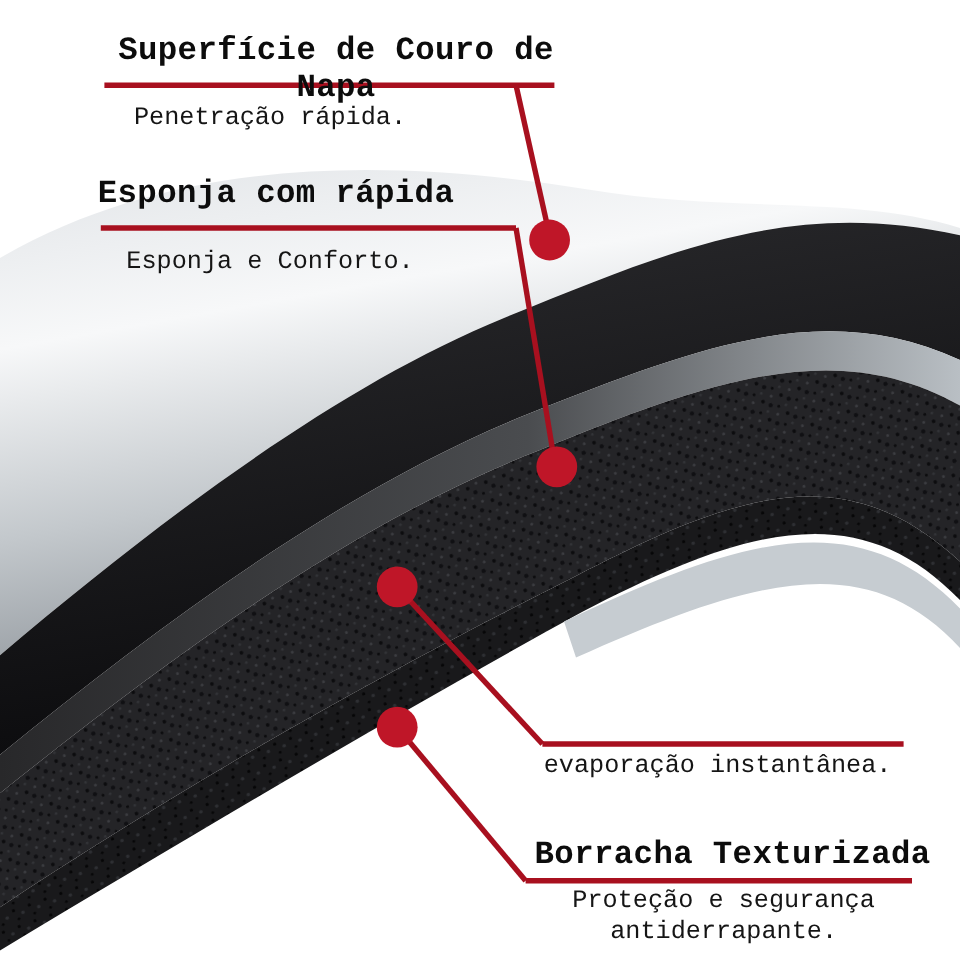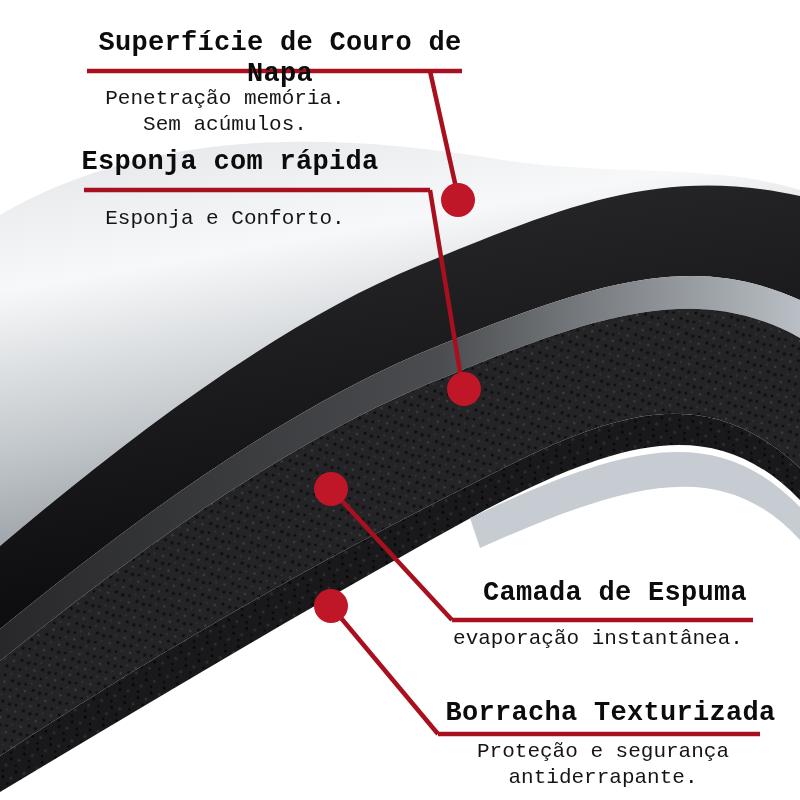--- a/index.html
+++ b/index.html
@@ -88,30 +88,28 @@
     <g fill="#bf1628" stroke="none">
       <circle cx="458" cy="200" r="17"></circle>
       <circle cx="464" cy="389" r="17"></circle>
       <circle cx="331" cy="489" r="17"></circle>
       <circle cx="331" cy="606" r="17"></circle>
     </g>
   </svg>
 
   <div class="co co-title t1">Superfície de Couro de Napa</div>
   <div class="co co-sub s1">
-    <div>Penetração memória.</div>
-    <div>Sem acúmulos.</div>
+    <div>Penetração rápida.</div>
   </div>
 
   <div class="co co-title t2">Esponja com rápida</div>
   <div class="co co-sub s2">
     <div>Esponja e Conforto.</div>
   </div>
 
-  <div class="co co-title t3">Camada de Espuma</div>
   <div class="co co-sub s3">
     <div>evaporação instantânea.</div>
   </div>
 
   <div class="co co-sub s4">
     <div>Proteção e segurança</div>
     <div>antiderrapante.</div>
   </div>
   <div class="co co-title t4">Borracha Texturizada</div>
 

